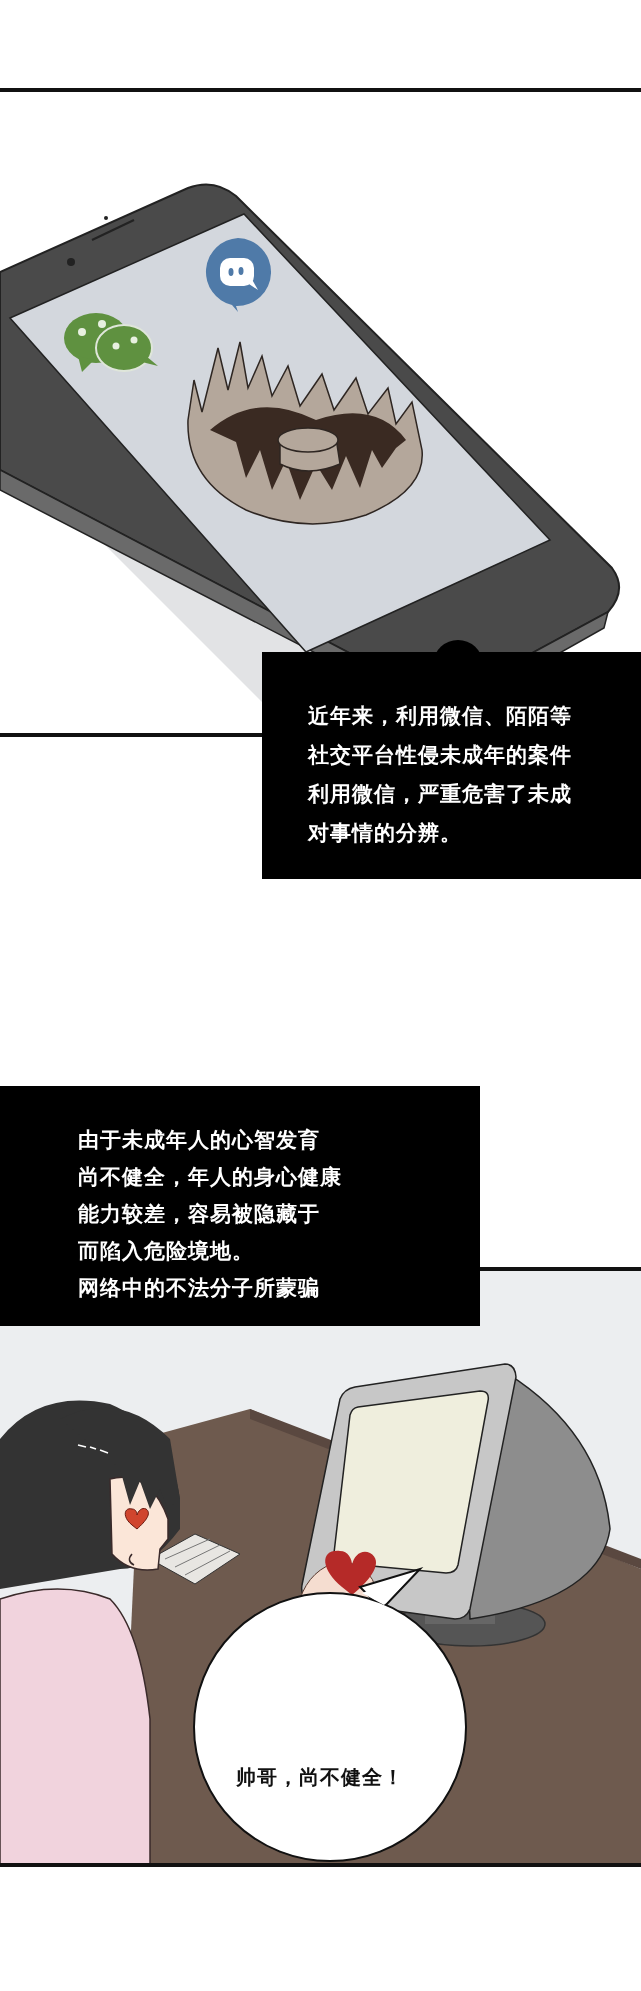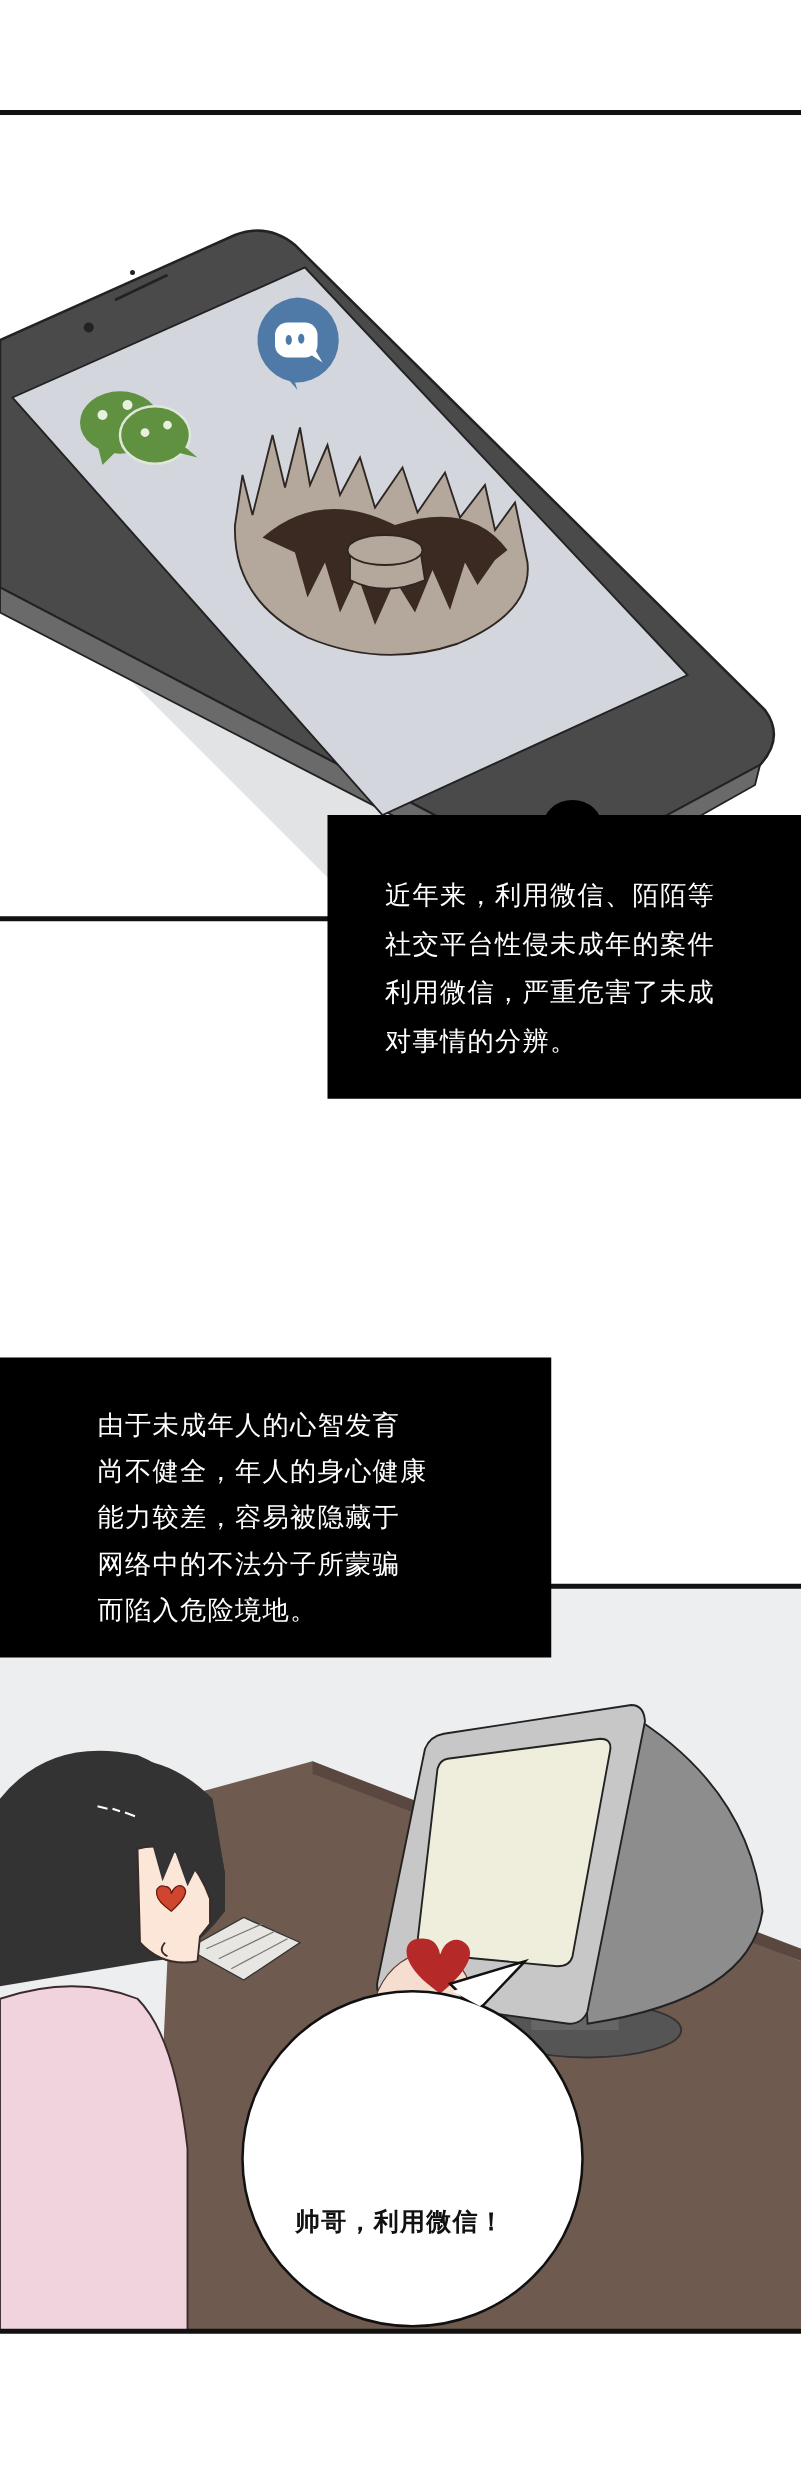--- a/index.html
+++ b/index.html
@@ -1,21 +1,21 @@
 <!DOCTYPE html>
 <html><head>
 <meta charset="utf-8">
 <style>
   html, body { margin: 0; padding: 0; background: #ffffff; }
   body { width: 641px; height: 1991px; position: relative; overflow: hidden;
          font-family: "DejaVu Sans", "Liberation Sans", sans-serif; }
   .abs { position: absolute; }
   .panel-line { position: absolute; left: 0; height: 4px; background: #111; }
   .caption-box { position: absolute; background: #000; color: #fff;
-    font-weight: normal; font-size: 21px; line-height: 39px; letter-spacing: 1px;
+    font-weight: bold; font-size: 21px; line-height: 39px; letter-spacing: 1px;
     box-sizing: border-box; }
   .caption-box .line { display: block; white-space: nowrap; }
   .bubble-text { position: absolute; font-weight: bold; font-size: 20px; color: #111;
     letter-spacing: 1px; white-space: nowrap; }
   svg { display: block; }
 </style>
 </head>
 <body>
 
 <div class="panel-line" style="top:88px; width:641px;"></div>
@@ -118,25 +118,25 @@
     <line x1="100" y1="181" x2="108" y2="184" stroke="#ffffff" stroke-width="1.5"></line>
 
     <path d="M132,285 Q126,292 134,296" fill="none" stroke="#3a2a2a" stroke-width="1.5"></path>
 
     <path d="M360,318 L420,300 L382,340 Z" fill="#ffffff" stroke="#111" stroke-width="2"></path>
     <ellipse cx="330" cy="458" rx="136" ry="134" fill="#ffffff" stroke="#111" stroke-width="2"></ellipse>
     <path d="M362,324 L412,306 L384,336 Z" fill="#ffffff"></path>
   </svg>
 </div>
 
-<div class="bubble-text" style="left:236px; top:1764px;">帅哥，利用微信！</div>
+<div class="bubble-text" style="left:236px; top:1764px;">帅哥，尚不健全！</div>
 
 <div class="panel-line" style="top:1267px; left:440px; width:201px;"></div>
 
 <div class="panel-line" style="top:1863px; width:641px;"></div>
 
-<div class="caption-box" style="left:0; top:1086px; width:441px; height:240px; padding:36px 0 0 78px; line-height:37px;">
+<div class="caption-box" style="left:0; top:1086px; width:480px; height:240px; padding:36px 0 0 78px; line-height:37px;">
   <span class="line">由于未成年人的心智发育</span>
   <span class="line">尚不健全，年人的身心健康</span>
   <span class="line">能力较差，容易被隐藏于</span>
+  <span class="line">而陷入危险境地。</span>
   <span class="line">网络中的不法分子所蒙骗</span>
-  <span class="line">而陷入危险境地。</span>
 </div>
 
 </body></html>

